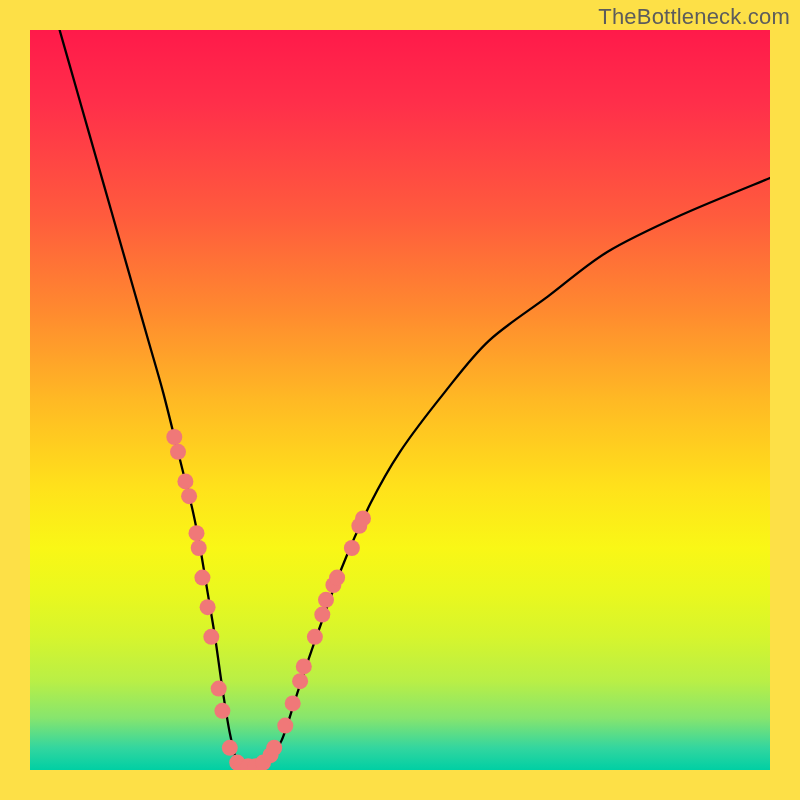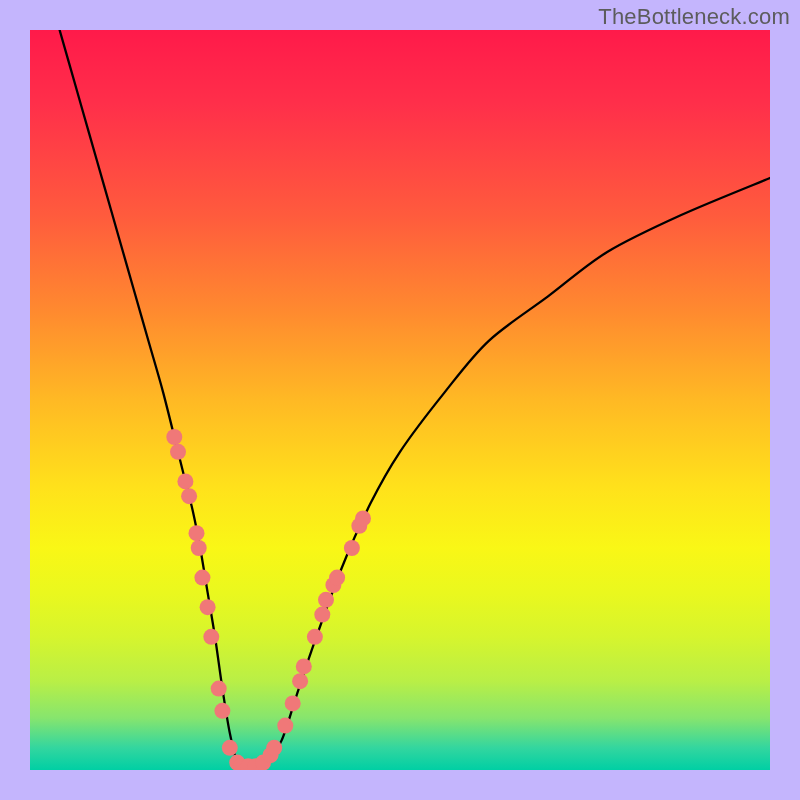--- a/index.html
+++ b/index.html
@@ -6,21 +6,21 @@
     margin: 0;
     padding: 0;
     width: 800px;
     height: 800px;
     overflow: hidden;
     font-family: Arial, Helvetica, sans-serif;
   }
   .frame {
     width: 800px;
     height: 800px;
-    background: #c4b5fd;
+    background: #fde047;
     position: relative;
   }
   .plot-area {
     position: absolute;
     left: 30px;
     top: 30px;
     width: 740px;
     height: 740px;
   }
   .gradient-bg {

